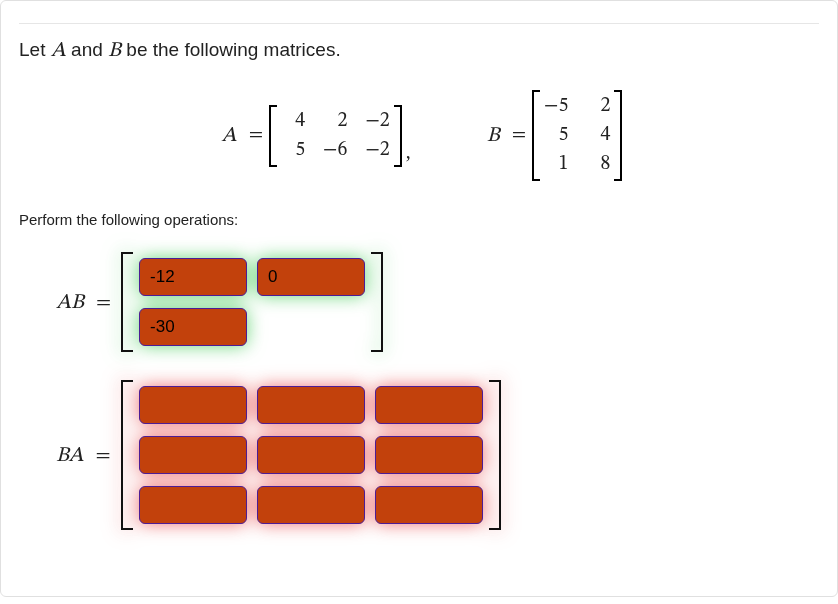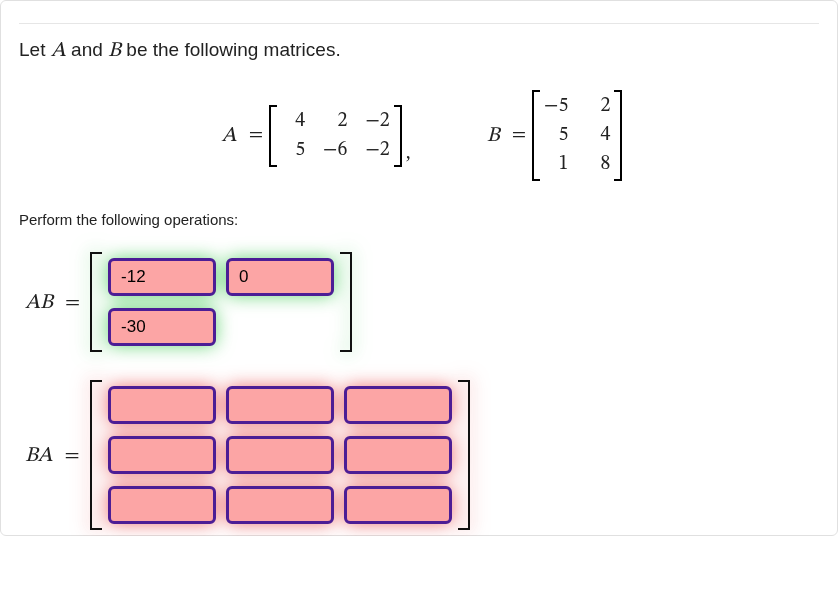--- a/index.html
+++ b/index.html
@@ -6,21 +6,21 @@
   body {
     margin: 0;
     padding: 0;
     font-family: "Segoe UI", Arial, sans-serif;
     font-size: 18px;
     color: #222;
     background: #fff;
   }
   .page {
     width: 838px;
-    height: 536px;
+    height: 597px;
     border: 1px solid #e0e0e0;
     border-radius: 6px;
     padding: 22px 18px 20px 18px;
     position: relative;
   }
   .intro {
     font-size: 19px;
     margin-bottom: 26px;
   }
   .mathit {
@@ -72,20 +72,21 @@
   .answer-block {
     display: flex;
     align-items: center;
     margin-left: 6px;
     margin-bottom: 28px;
   }
   .answer-label {
     margin-right: 10px;
     white-space: nowrap;
     font-size: 21px;
+    margin-left: 31px;
   }
   .big-matrix {
     display: inline-flex;
     align-items: stretch;
   }
   .big-bracket {
     width: 12px;
     position: relative;
     border-top: 2.5px solid #111;
     border-bottom: 2.5px solid #111;
@@ -94,27 +95,27 @@
   .big-bracket.right { border-right: 2.5px solid #111; }
   .input-grid {
     display: grid;
     padding: 6px 6px;
     column-gap: 10px;
     row-gap: 12px;
   }
   .cell-input {
     width: 108px;
     height: 38px;
-    border: 3px solid #4c1d95;
+    border: 1px solid #4c1d95;
     border-radius: 6px;
     padding: 6px 10px;
     font-size: 17px;
     font-family: inherit;
     outline: none;
-    background: #fca5a5;
+    background: #c2410c;
   }
   .glow-green { filter: drop-shadow(0 0 9px rgba(60,200,80,0.75)); }
   .glow-red   { filter: drop-shadow(0 0 9px rgba(230,60,60,0.70)); }
   hr.topdiv {
     border: none;
     border-top: 1px solid #e6e6e6;
     margin: 0 0 14px 0;
   }
 </style>
 </head>

